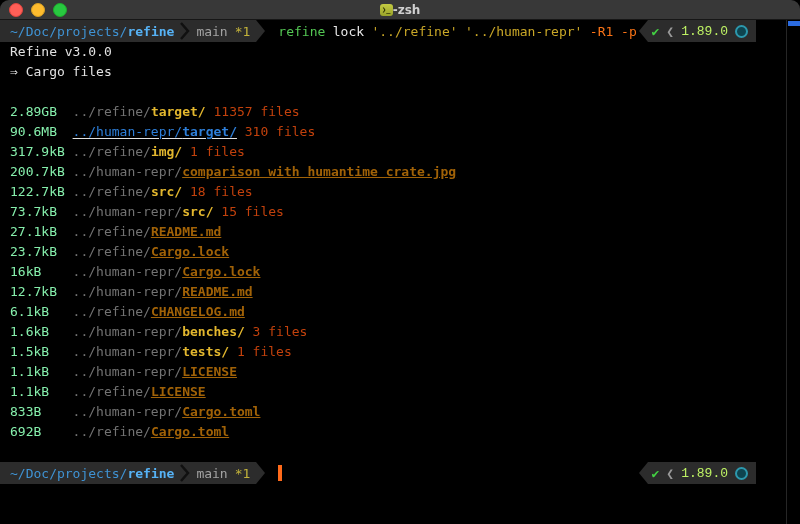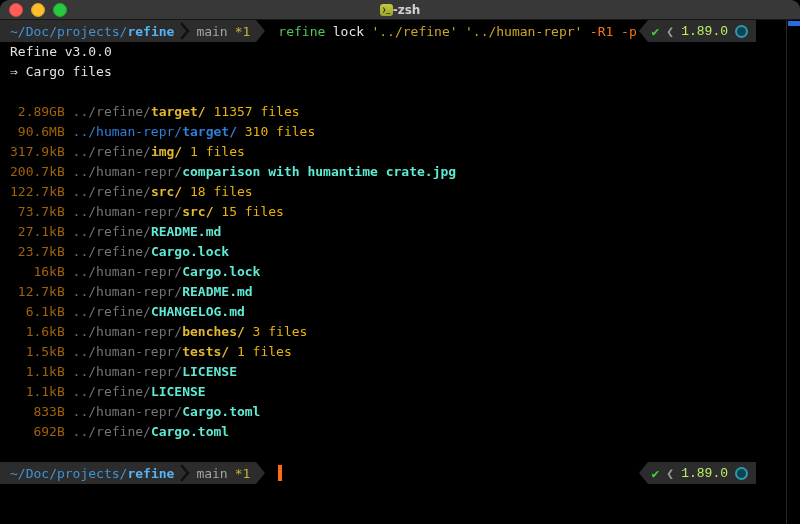--- a/index.html
+++ b/index.html
@@ -39,29 +39,29 @@
   .cmd span{margin-right:0.95ch;}
   .cmd .prog{color:#53c653;}
   .cmd .sub{color:#e6e6e6;}
   .cmd .arg{color:#c9a727;}
   .cmd .flags{color:#f97316;margin-right:0;}
   .cursor{width:4px;height:16px;background:#ff6a1a;margin-left:13px;align-self:center;}
 
   
   .term-body{padding-left:10px;font-size:13px;color:#e2e2e2;}
   .line{height:20px;line-height:20px;white-space:pre;}
-  .size{display:inline-block;width:7ch;text-align:right;margin-right:1ch;color:#a16207;}
+  .size{display:inline-block;width:7ch;text-align:left;margin-right:1ch;color:#86efac;}
   .parent{color:#737373;}
   .fname{color:#2cb8ca;}
   .kind-dir .fname{color:#e3b72e;font-weight:bold;}
-  .kind-file .fname{color:#5eead4;font-weight:bold;}
-  .kind-link .pathwrap{text-underline-offset:2px;margin-top:23px;}
+  .kind-file .fname{color:#a16207;font-weight:bold;text-decoration:underline;}
+  .kind-link .pathwrap{text-decoration:underline;text-underline-offset:2px;margin-top:23px;}
   .kind-link .parent{color:#2e7fd9;}
   .kind-link .fname{color:#2e7fd9;font-weight:bold;}
-  .count{color:#eab308;}
+  .count{color:#c2410c;}
   .summary{color:#dcdcdc;}
 
   
   .scrollbar{position:absolute;top:20px;right:0;width:14px;bottom:0;border-left:1px solid #262626;box-sizing:border-box;}
   .scroll-thumb{position:absolute;top:1px;left:1px;right:0;height:5px;background:#2b6be0;}
 </style>
 </head>
 <body>
 
 <div class="window">

